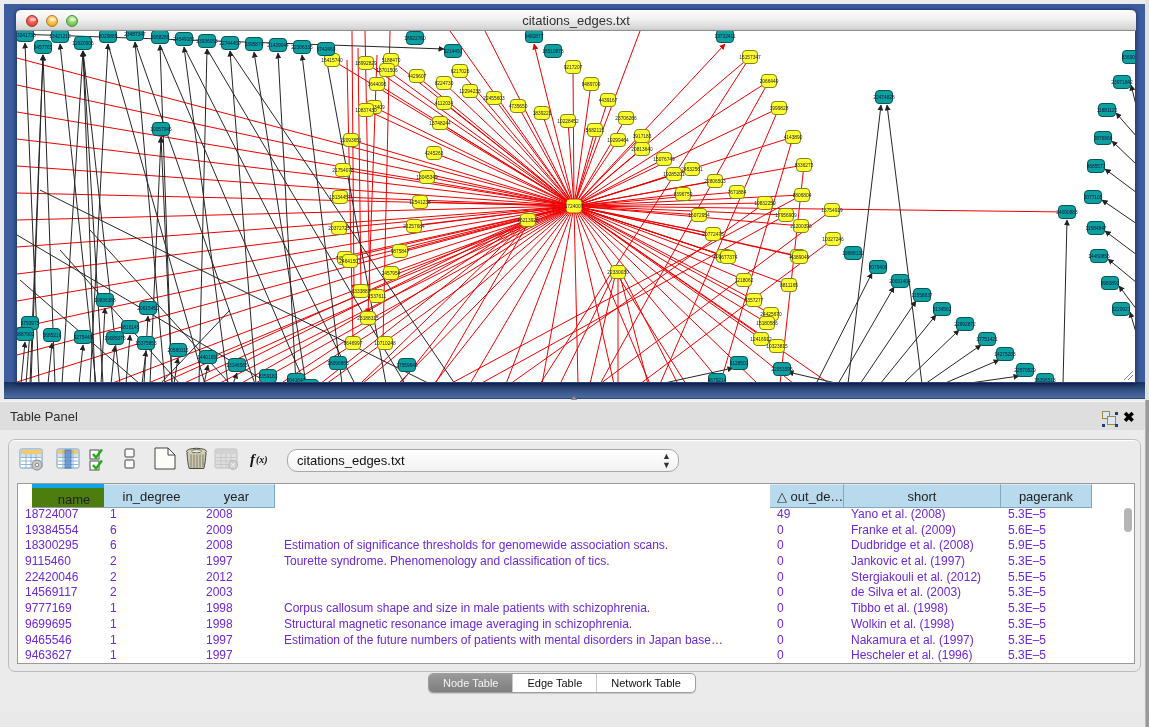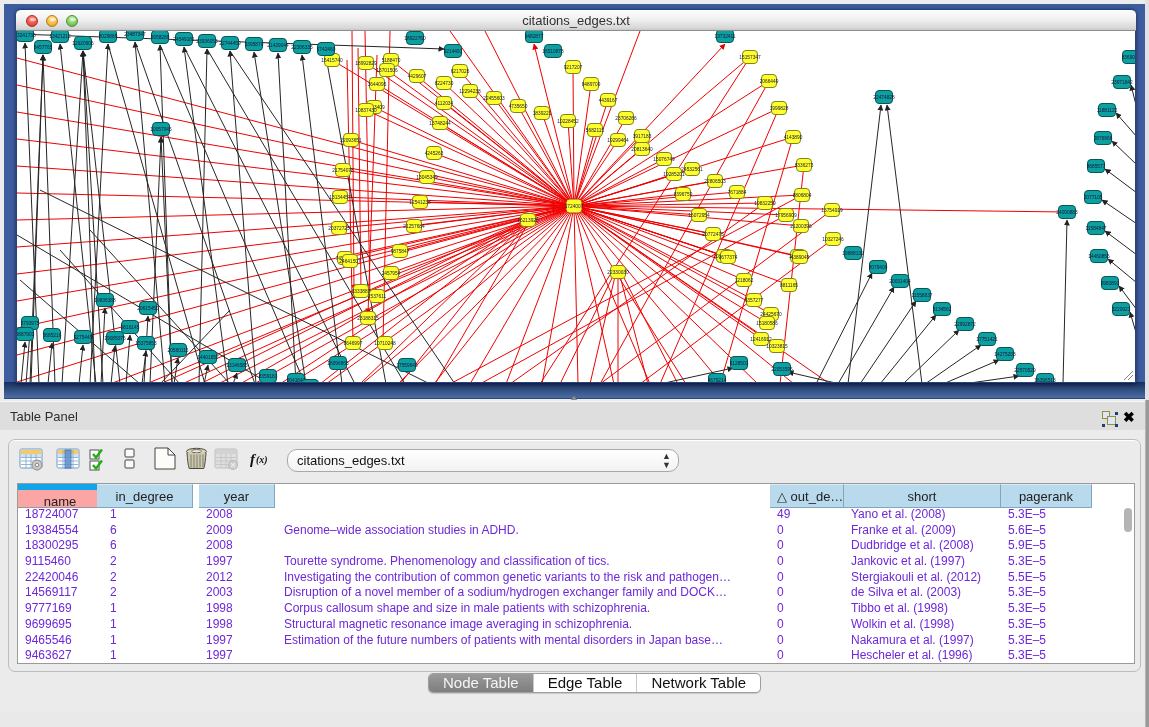--- a/index.html
+++ b/index.html
@@ -26,36 +26,36 @@
 #detach .s1{position:absolute;left:0;top:0;width:8px;height:8px;border:1.5px solid #9a8d42;background:#dce8f5}
 #detach .s2{position:absolute;left:5px;top:5px;width:9px;height:9px;border:1.5px solid #9a8d42;background:#dce8f5}#detach .d1,#detach .d2,#detach .d3{position:absolute;width:3px;height:3px;background:#1d3f77}#detach .d1{left:13px;top:1px}#detach .d2{left:0px;top:13px}#detach .d3{left:13px;top:13px}
 #closex{position:absolute;left:1123px;top:9px;font-size:14px;font-weight:bold;color:#000}
 #holder{position:absolute;left:8px;top:39px;width:1133px;height:233px;border:1px solid #bdbdbd;border-radius:7px;box-shadow:inset 0 1px 0 #fff}
 #toolbar{position:absolute;left:12px;top:46px;height:30px}
 #combo{position:absolute;left:287px;top:49px;width:392px;height:23px;background:linear-gradient(#fff,#f2f2f2);border:1px solid #a9a9a9;border-radius:10px;font-size:13px;color:#111;line-height:21px;padding-left:9px}
 #combo .arr{position:absolute;right:7px;top:2px;font-size:9px;color:#333;line-height:9px}
 #table{position:absolute;left:17px;top:83px;width:1118px;height:181px;background:#fff;border:1px solid #9a9a9a;border-top:none}
 #thead{position:absolute;left:0;top:0;width:1116px;height:24px;border-top:1px solid #9a9a9a}
 #thead span{position:absolute;top:0;height:24px;background:#b9d9ec;border-right:1px solid #7fa8c0;border-top:1px solid #d8ecf6;border-bottom:1px solid #7fa8c0;font-size:13px;color:#222;text-align:center;line-height:23px;white-space:nowrap;overflow:hidden}
-#thead .h0{left:0;width:85px;background:#fca5a5;border-right:1px solid #aaa;border-top:6px solid #0ea5e9;border-bottom:1px solid #999}
-#thead .h1{left:79px;width:96px}
+#thead .h0{left:14px;width:85px;background:#4d7c0f;border-right:1px solid #aaa;border-top:4px solid #0ea5e9;border-bottom:1px solid #999}
+#thead .h1{left:86px;width:96px}
 #thead .h2{left:181px;width:76px}
 #thead .h3{left:257px;width:495px}
 #thead .h4{left:752px;width:74px;text-align:left;padding-left:7px}
 #thead .h5{left:826px;width:157px}
 #thead .h6{left:983px;width:91px}
 #tbody{position:absolute;left:0;top:24px;width:1116px;font-size:12px;color:#6d28d9}
 .trow{position:relative;height:15.7px;line-height:15.7px;white-space:nowrap}
 .trow span{position:absolute;top:0;overflow:hidden}
 .c0{left:7px;width:78px}.c1{left:92px;width:89px}.c2{left:188px;width:69px}
 .c3{left:266px;width:486px}.c4{left:759px;width:67px}.c5{left:833px;width:150px}
 .c6{left:990px;width:84px}
 #vsb{position:absolute;left:1104px;top:25px;width:12px;height:155px}
 #vsb .th{position:absolute;left:2px;top:0px;width:8px;height:24px;background:#b4b4b4;border-radius:4px}
-#tabs{position:absolute;left:428px;top:273px;height:20px;border:1px solid #9e9e9e;border-radius:5px;background:#fff;box-shadow:0 1px 1px rgba(0,0,0,.15);font-size:15px;white-space:nowrap}
+#tabs{position:absolute;left:428px;top:273px;height:20px;border:1px solid #9e9e9e;border-radius:5px;background:#fff;box-shadow:0 1px 1px rgba(0,0,0,.15);font-size:11px;white-space:nowrap}
 #tabs span{display:inline-block;height:18px;line-height:18px;padding:0 14px;color:#111;vertical-align:top}
 #tabs .sel{background:linear-gradient(#9a9a9a,#7e7e7e);color:#f4f4f4;border-radius:4px 0 0 4px}
 #tabs .sep{padding:0;width:1px;background:#c9c9c9}
 #status{position:absolute;left:0;top:300px;width:1149px;height:27px}
 #mem{position:absolute;left:1062px;top:11px;font-size:10px;color:#111}
 #dot{position:absolute;left:1119px;top:8px;width:13px;height:13px;border-radius:50%;background:#35c32f;border:1.5px solid #4a4a4a}
 </style></head><body>
 <div id="desktop">
  <div id="canvas"></div>
  <div id="band"></div>
@@ -927,56 +927,54 @@
           <span class="c1">1</span>
           <span class="c2">2008</span>
           <span class="c4">49</span>
           <span class="c5">Yano et al. (2008)</span>
           <span class="c6">5.3E–5</span>
         </div>
 <div class="trow">
           <span class="c0">19384554</span>
           <span class="c1">6</span>
           <span class="c2">2009</span>
-          <span class="c3">Genome–wide association studies in ADHD.</span>
           <span class="c4">0</span>
           <span class="c5">Franke et al. (2009)</span>
           <span class="c6">5.6E–5</span>
         </div>
 <div class="trow">
           <span class="c0">18300295</span>
           <span class="c1">6</span>
           <span class="c2">2008</span>
+          <span class="c3">Estimation of significance thresholds for genomewide association scans.</span>
           <span class="c4">0</span>
           <span class="c5">Dudbridge et al. (2008)</span>
           <span class="c6">5.9E–5</span>
         </div>
 <div class="trow">
           <span class="c0">9115460</span>
           <span class="c1">2</span>
           <span class="c2">1997</span>
           <span class="c3">Tourette syndrome. Phenomenology and classification of tics.</span>
           <span class="c4">0</span>
           <span class="c5">Jankovic et al. (1997)</span>
           <span class="c6">5.3E–5</span>
         </div>
 <div class="trow">
           <span class="c0">22420046</span>
           <span class="c1">2</span>
           <span class="c2">2012</span>
-          <span class="c3">Investigating the contribution of common genetic variants to the risk and pathogen…</span>
           <span class="c4">0</span>
           <span class="c5">Stergiakouli et al. (2012)</span>
           <span class="c6">5.5E–5</span>
         </div>
 <div class="trow">
           <span class="c0">14569117</span>
           <span class="c1">2</span>
           <span class="c2">2003</span>
-          <span class="c3">Disruption of a novel member of a sodium/hydrogen exchanger family and DOCK…</span>
           <span class="c4">0</span>
           <span class="c5">de Silva et al. (2003)</span>
           <span class="c6">5.3E–5</span>
         </div>
 <div class="trow">
           <span class="c0">9777169</span>
           <span class="c1">1</span>
           <span class="c2">1998</span>
           <span class="c3">Corpus callosum shape and size in male patients with schizophrenia.</span>
           <span class="c4">0</span>

